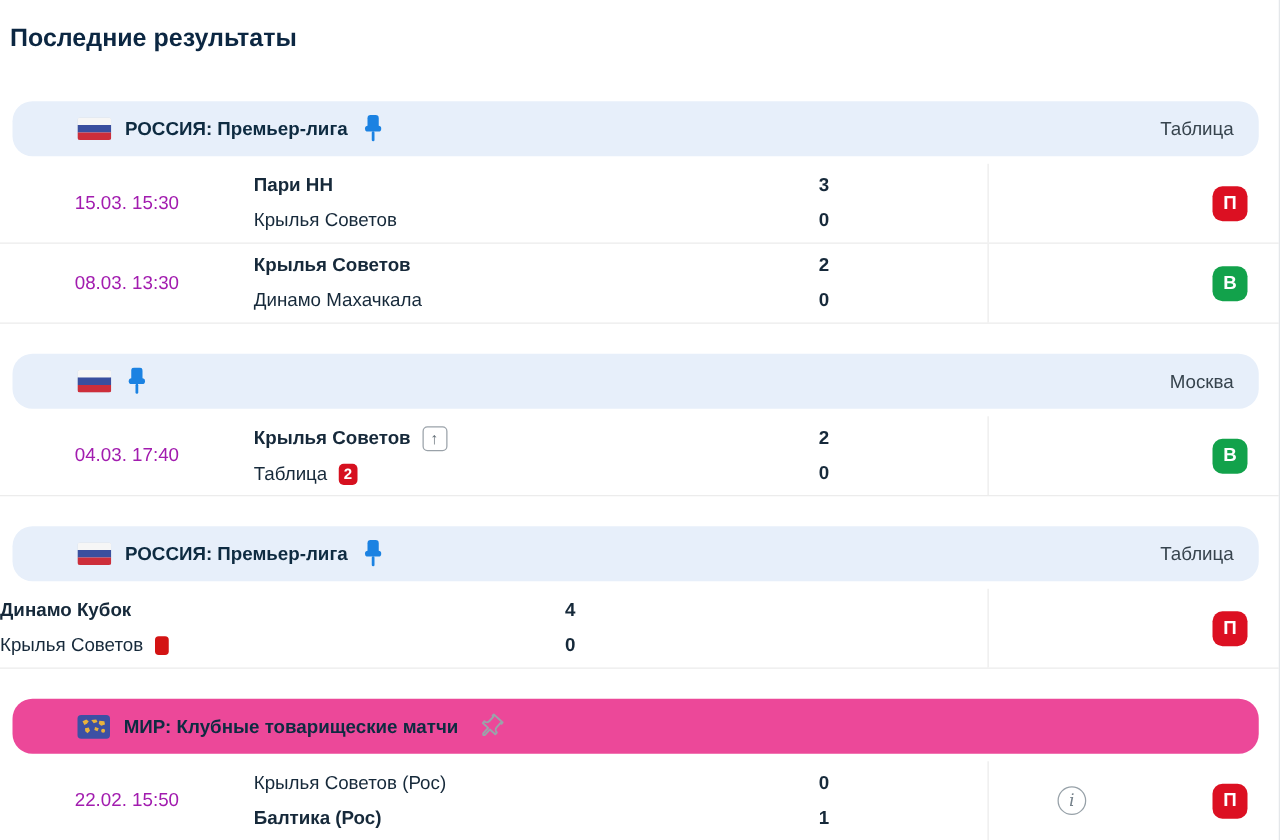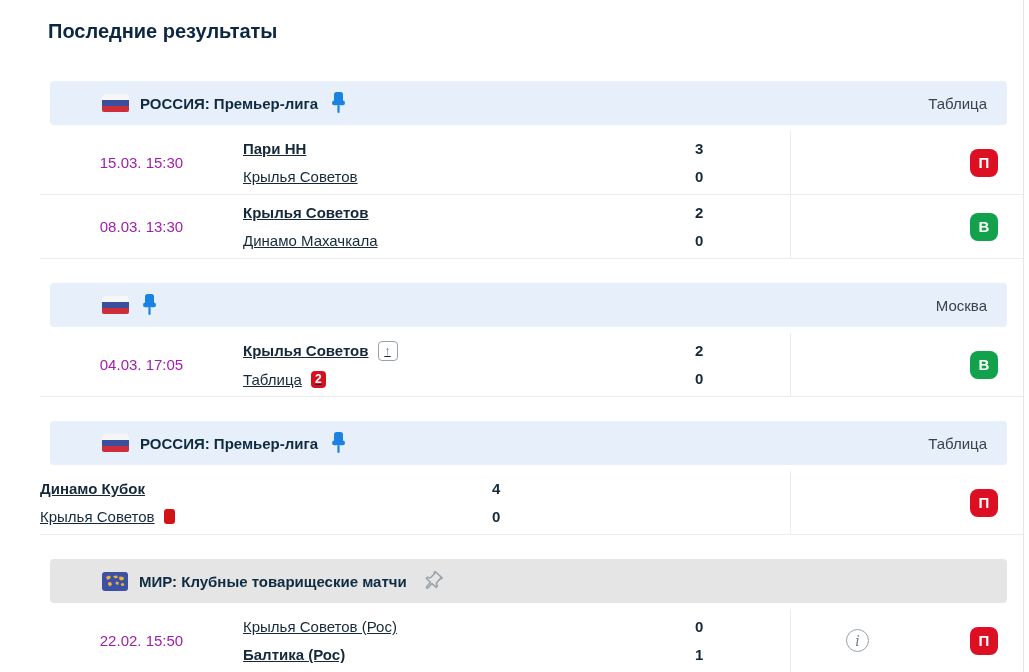--- a/index.html
+++ b/index.html
@@ -5,35 +5,34 @@
   * { margin:0; padding:0; box-sizing:border-box; }
   html,body { background:#fff; }
   body {
     width:1029px; height:672px; overflow:hidden;
     font-family:"Liberation Sans", sans-serif;
     color:#16293a;
   }
   .content {
     width:1024px; height:672px;
     border-right:1px solid #e4e7ea;
-    padding-left:40px;
   }
   .page-title {
     padding:20px 8px 0 8px;
     font-size:20px; font-weight:bold; color:#0c2742;
   }
   .section { margin-top:24px; }
   .section.first { margin-top:38px; }
   .league-header {
     height:44px; margin:0 16px 6px 10px;
-    background:#e7effa; border-radius:4px;
+    background:#e7effa; border-radius:16px;
     display:flex; align-items:center;
     padding:0 20px 0 52px; gap:11px;
   }
-  .league-header.unpinned { background:#e5e5e5; }
+  .league-header.unpinned { background:#ec4899; }
   .flag {
     width:27px; height:18px; border-radius:2px; overflow:hidden;
     box-shadow:inset 0 0 0 1px rgba(0,0,0,.14);
     display:flex; flex-direction:column; flex:none;
   }
   .flag .s1 { flex:1; background:#f6f6f6; }
   .flag .s2 { flex:1; background:#3a4f9e; }
   .flag .s3 { flex:1; background:#cd2e3a; }
   .globe {
     width:26px; height:19px; border-radius:3px; background:#3c50a4;
@@ -46,21 +45,21 @@
     text-underline-offset:3px; cursor:pointer;
   }
   .match {
     display:flex; align-items:center; height:64px;
     border-bottom:1px solid #ececec;
   }
   .match-date { width:203px; text-align:center; font-size:15px; color:#a21caf; }
   .match-teams { width:452px; display:flex; flex-direction:column; gap:9px; }
   .team-line {
     display:flex; align-items:center; gap:9px;
-    font-size:15px; line-height:19px; color:#16293a;text-decoration:underline;
+    font-size:15px; line-height:19px; color:#16293a;
   }
   .team-line.bold { font-weight:bold; }
   .match-scores {
     flex:1; display:flex; flex-direction:column; gap:9px;
     font-size:15px; line-height:19px; font-weight:bold; color:#16293a;
   }
   .match-right {
     width:233px; align-self:stretch; border-left:1px solid #ececec;
     display:flex; align-items:center;
   }
@@ -167,21 +166,21 @@
         <svg width="19" height="22" viewBox="0 0 19 22" fill="#1b82e2">
           <rect x="5" y="0" width="9" height="11" rx="2.5"></rect>
           <rect x="3" y="8.6" width="13" height="4.6" rx="2.3"></rect>
           <rect x="8.4" y="13" width="2.2" height="8" rx="1.1"></rect>
         </svg>
       </span>
       <span class="header-link">Москва</span>
     </div>
 
     <div class="match">
-      <div class="match-date">04.03. 17:05</div>
+      <div class="match-date">04.03. 17:40</div>
       <div class="match-teams">
         <div class="team-line bold">
           <span>Крылья Советов</span>
           <span class="promoted-icon">↑</span>
         </div>
         <div class="team-line">
           <span>Таблица</span>
           <span class="card-count">2</span>
         </div>
       </div>

